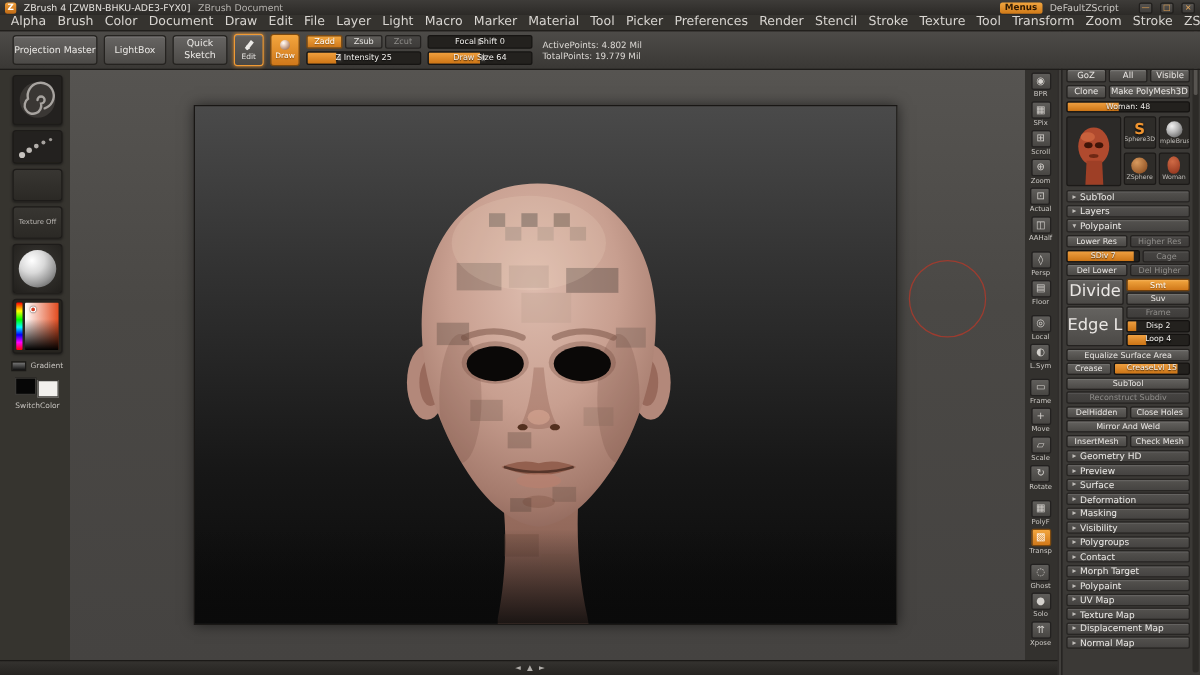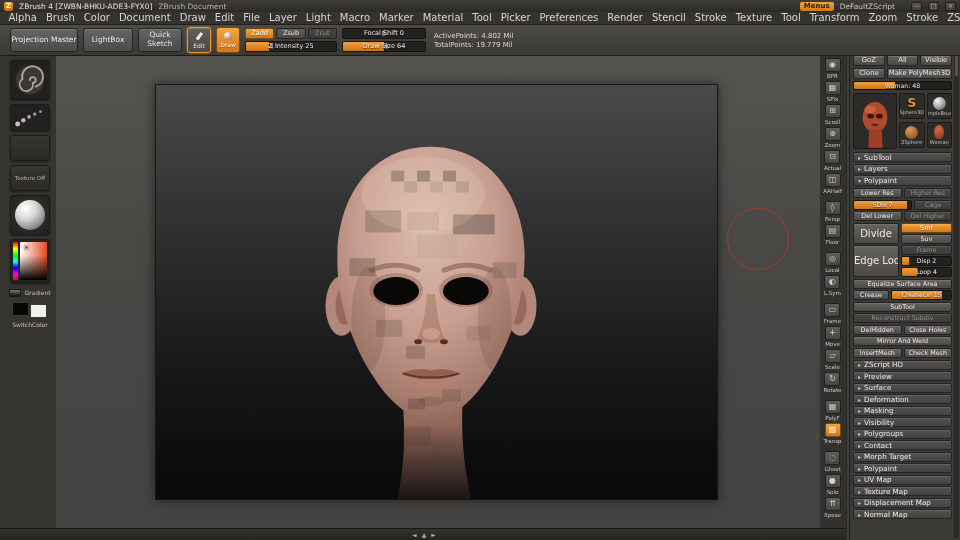--- a/index.html
+++ b/index.html
@@ -114,21 +114,21 @@
   .sec-header{display:flex;align-items:center;gap:3px;height:11px;margin-bottom:2px;background:linear-gradient(#54524f,#454341);border:1px solid #272523;border-radius:2px;padding-left:4px;box-shadow:inset 0 1px 0 rgba(255,255,255,.1)}
   .sh-arrow{font-size:6px;color:#c2bfbb;line-height:9px}
   .sh-label{font-size:7.2px;color:#edebe8;line-height:9px;white-space:nowrap}
   .sections .sec-header{height:10px;margin-bottom:1.5px}
   .geo{margin-bottom:2px}
   .g-row{display:flex;gap:2px;margin-bottom:1.5px}
   .g-col{flex:1;display:flex;flex-direction:column;gap:1px}
   .pbtn{background:linear-gradient(#656360,#4b4946);border:1px solid #242220;border-radius:2px;color:#eae7e4;font-size:6.4px;line-height:8px;height:10px;text-align:center;box-shadow:inset 0 1px 0 rgba(255,255,255,.1);white-space:nowrap;overflow:hidden}
   .half{flex:1}
   .w100{margin-bottom:1.5px}
-  .bigl{flex:0 0 46px;height:21px;line-height:19px;font-size:10px}
+  .bigl{flex:0 0 46px;height:21px;line-height:19px;font-size:13px}
   .talll{height:32px;line-height:30px}
   .disabledp{color:#8f8d8a;background:linear-gradient(#474543,#3e3c3a)}
   .orangep{background:linear-gradient(#f2a63f,#d0781a);border-color:#70400c;color:#fff;text-shadow:0 1px 1px rgba(0,0,0,.4)}
 </style>
 </head>
 <body>
 
 <div class="titlebar">
   <span class="logo">Z</span>
   <span class="t-app">ZBrush 4 [ZWBN-BHKU-ADE3-FYX0]</span>
@@ -590,21 +590,21 @@
     <div class="g-row">
       <div class="pbtn half">InsertMesh</div>
       <div class="pbtn half">Check Mesh</div>
     </div>
   </div>
 
   <div class="sections">
 
       <div class="sec-header">
         <span class="sh-arrow">▸</span>
-        <span class="sh-label">ZScript HD</span>
+        <span class="sh-label">Geometry HD</span>
       </div>
 
       <div class="sec-header">
         <span class="sh-arrow">▸</span>
         <span class="sh-label">Preview</span>
       </div>
 
       <div class="sec-header">
         <span class="sh-arrow">▸</span>
         <span class="sh-label">Surface</span>

